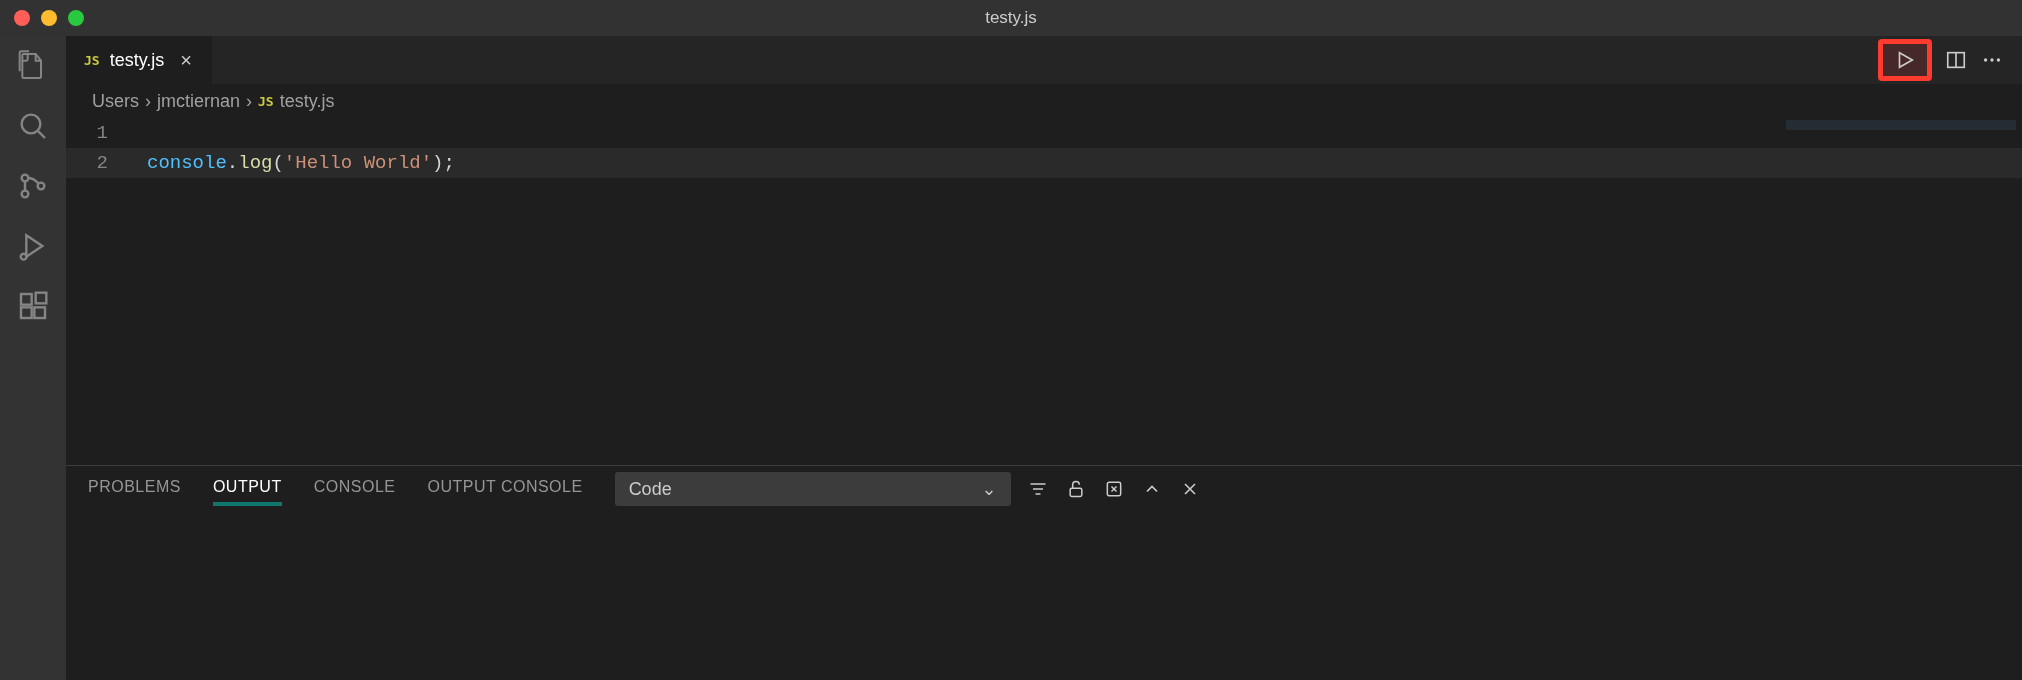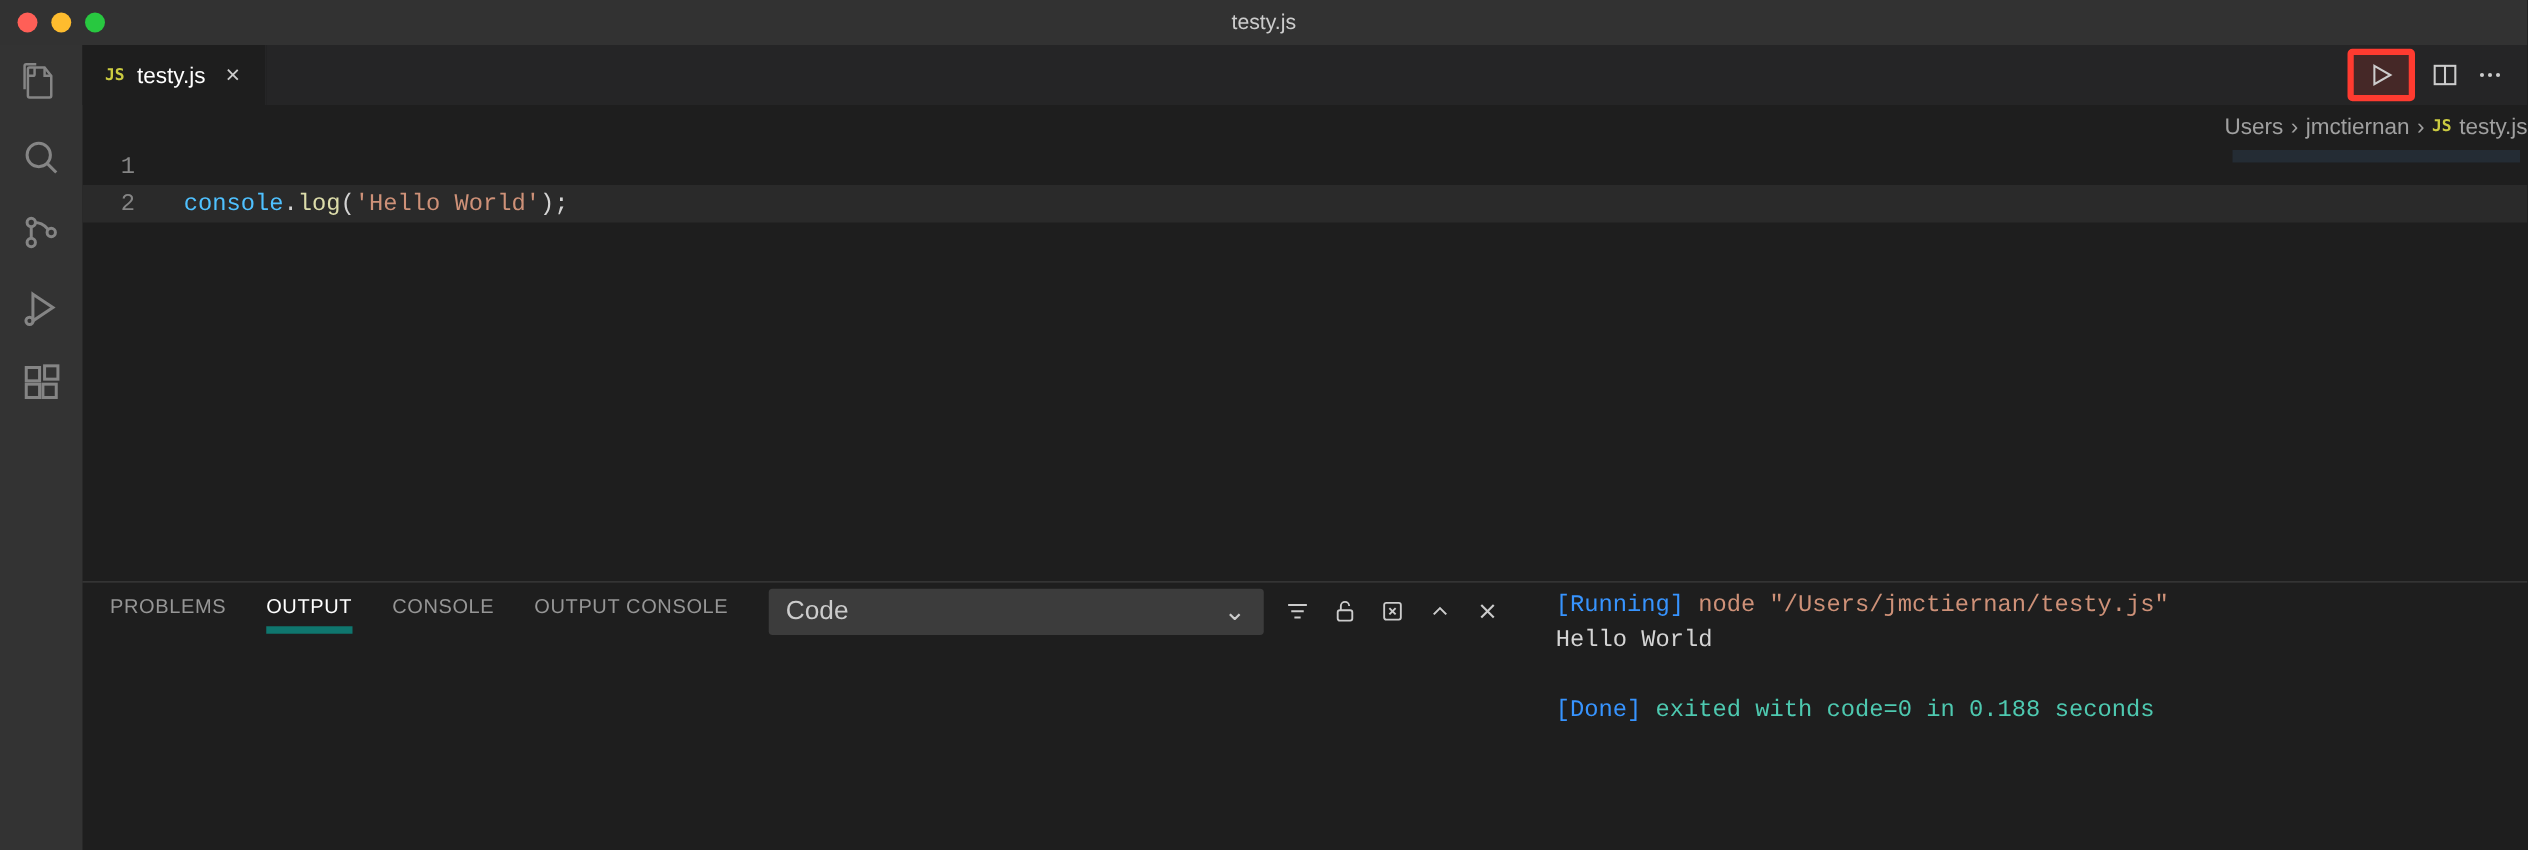--- a/index.html
+++ b/index.html
@@ -128,21 +128,20 @@
 }
 .action-icon svg { width: 22px; height: 22px; }
 .breadcrumbs {
   height: 34px;
   display: flex;
   align-items: center;
   padding-left: 26px;
   gap: 6px;
   font-size: 18px;
   color: #a0a0a0;
-  justify-content: flex-end;
 }
 .bc-sep { color: #a0a0a0; }
 .bc-item { cursor: pointer; }
 .editor {
   flex: 1;
   position: relative;
   font-family: Menlo, Monaco, "Courier New", monospace;
   font-size: 19px;
 }
 .minimap {
@@ -186,33 +185,33 @@
 }
 .panel-tab {
   color: #969696;
   font-size: 16px;
   letter-spacing: 0.5px;
   cursor: pointer;
   padding: 6px 0;
 }
 .panel-tab.active {
   color: #ffffff;
-  border-bottom: 6px solid #0f766e;
+  border-bottom: 4px solid #0f766e;
 }
 .panel-right {
   margin-left: auto;
   display: flex;
   align-items: center;
   gap: 16px;
 }
 .panel-select {
   background: #3c3c3c;
   color: #cccccc;
   border: none;
-  font-size: 21px;
+  font-size: 18px;
   padding: 6px 14px;
   width: 396px;
   border-radius: 3px;
   display: flex;
   align-items: center;
   justify-content: space-between;
   cursor: pointer;
 }
 .panel-icon {
   width: 22px;
@@ -382,25 +381,15 @@
               </svg>
           </div>
           <div class="panel-icon">
             <svg viewBox="0 0 24 24" fill="none" stroke="currentColor" stroke-width="2">
                 <line x1="6" y1="6" x2="18" y2="18"></line>
                 <line x1="18" y1="6" x2="6" y2="18"></line>
               </svg>
           </div>
         </div>
       </div>
-      <div class="panel-body">
-        <div>
-          <span class="out-bracket">[Running]</span><span class="out-cmd"> node "/Users/jmctiernan/testy.js"</span>
-        </div>
-        <div class="out-text">Hello World</div>
-        <div>&nbsp;</div>
-        <div>
-          <span class="out-bracket">[Done]</span><span class="out-done"> exited with code=0 in 0.188 seconds</span>
-        </div>
-      </div>
     </div>
   </div>
 </div>
 
 </body></html>

